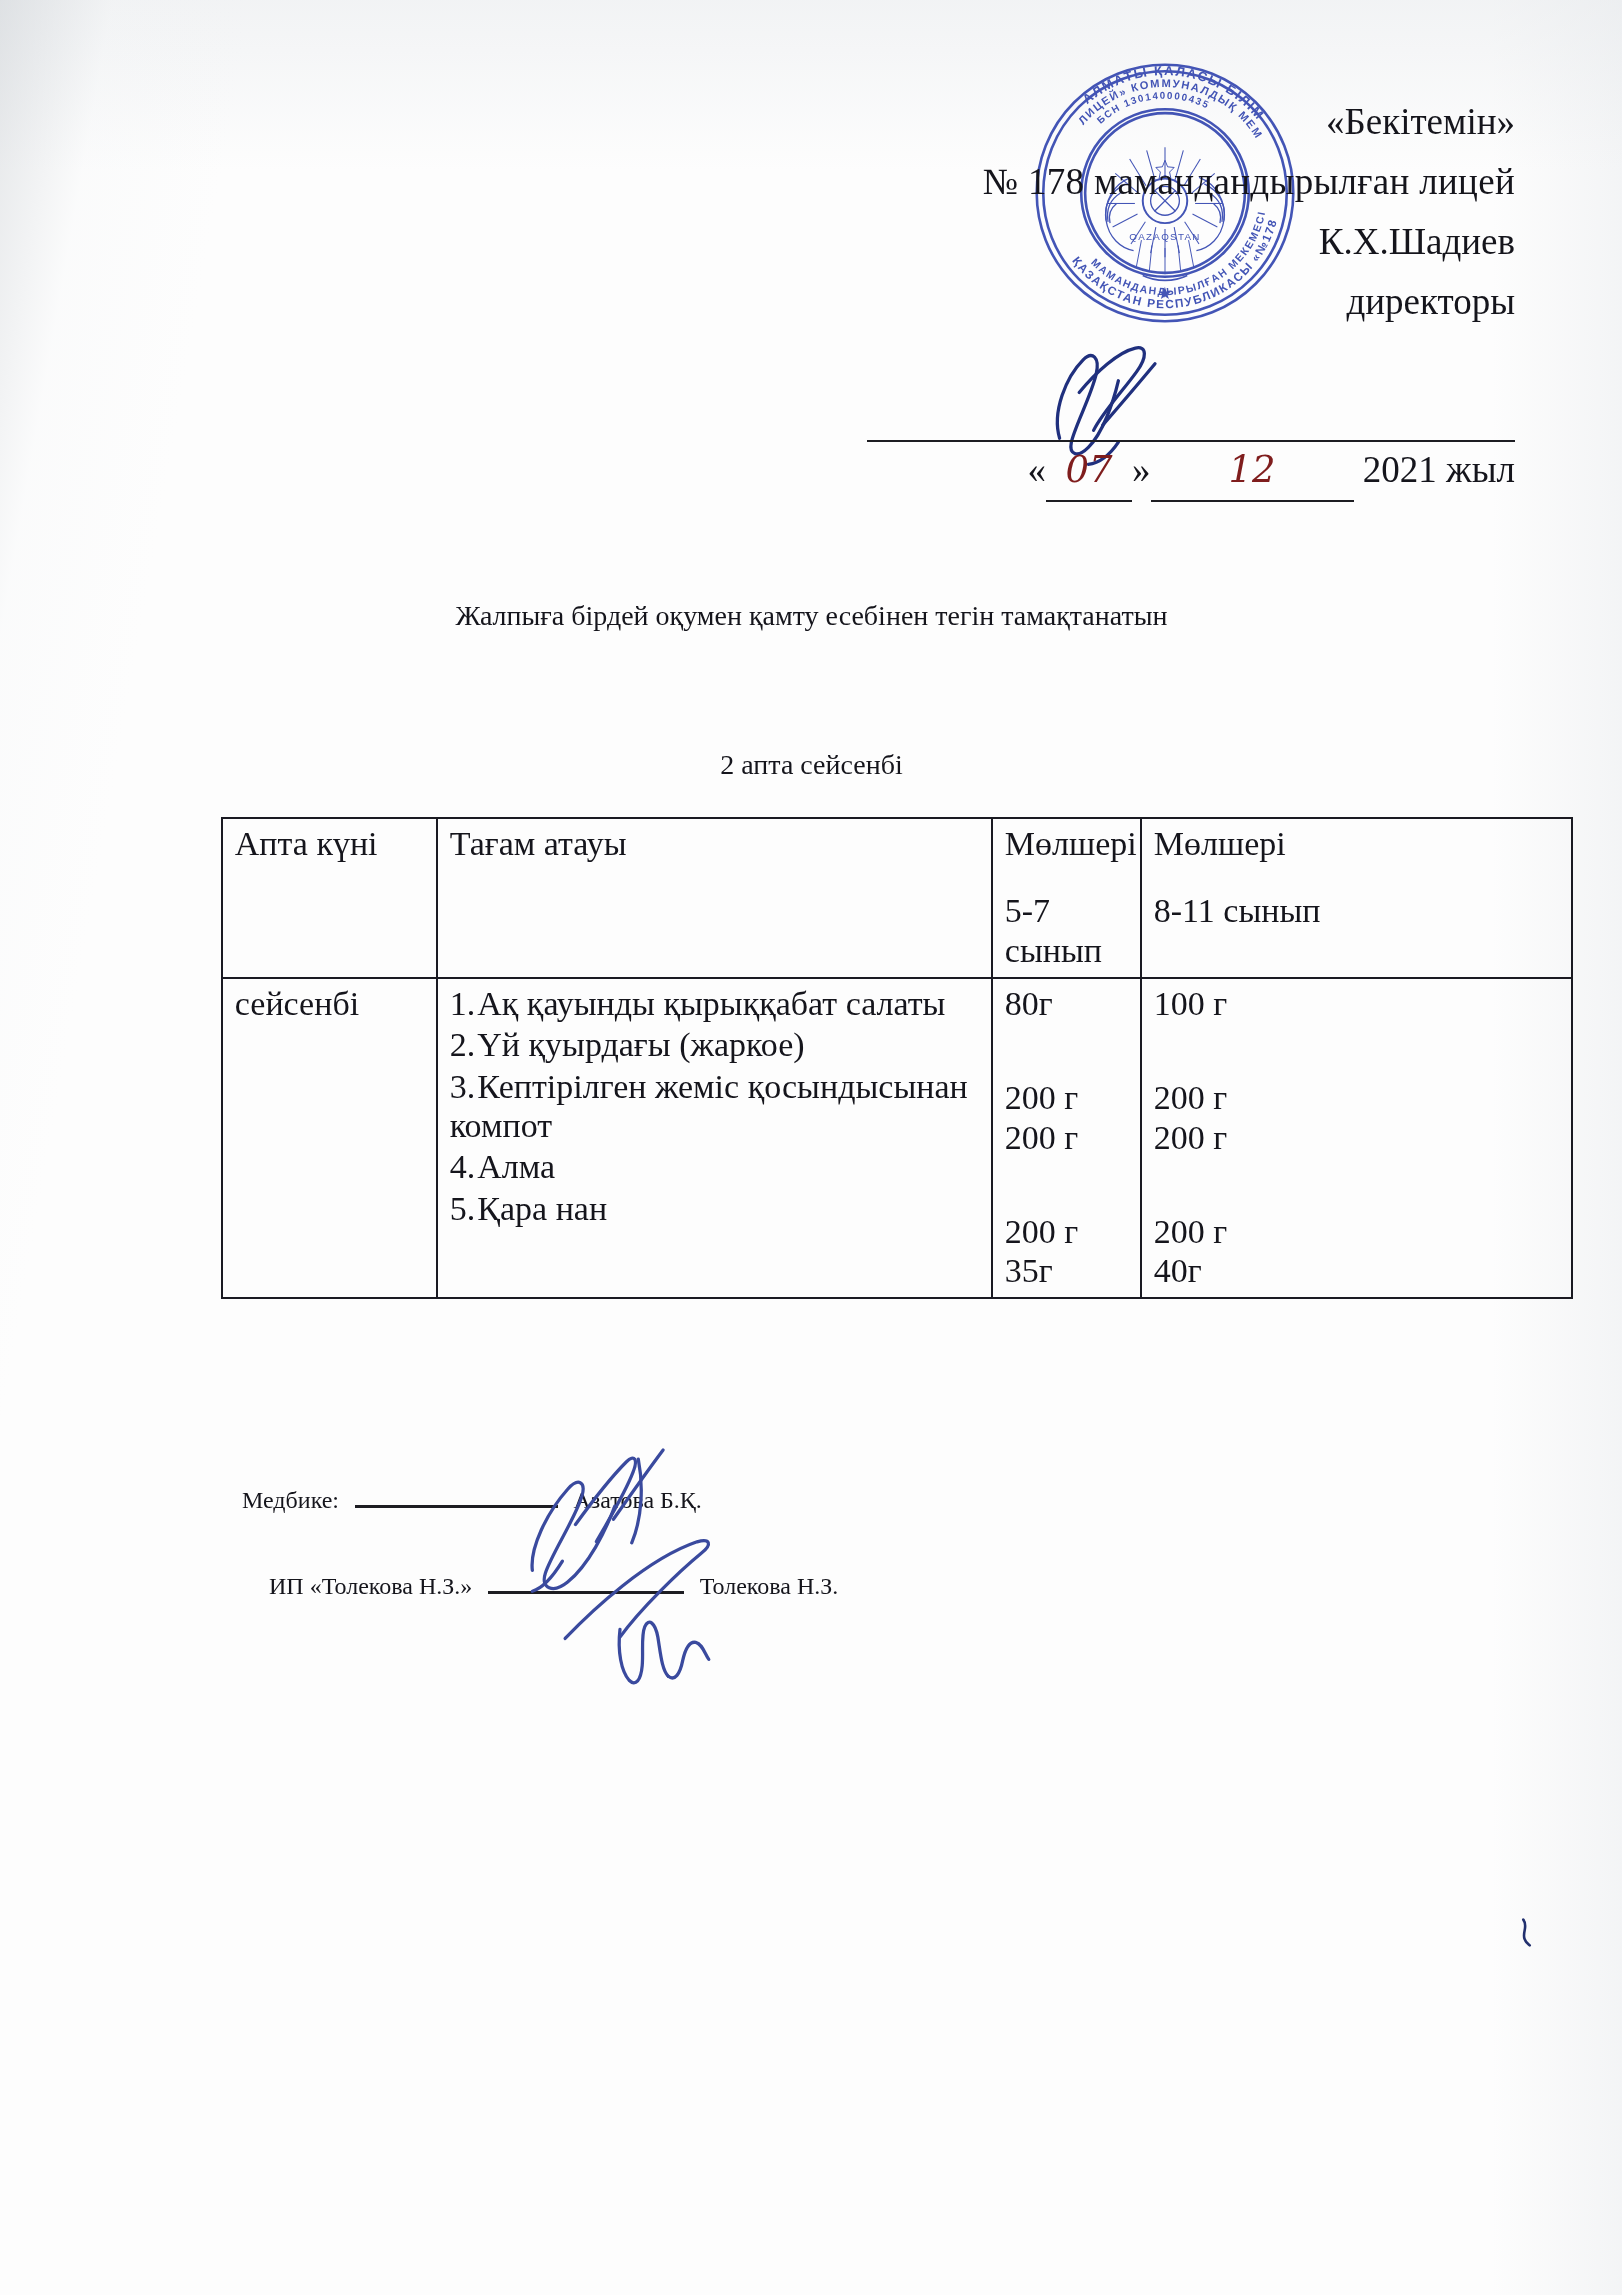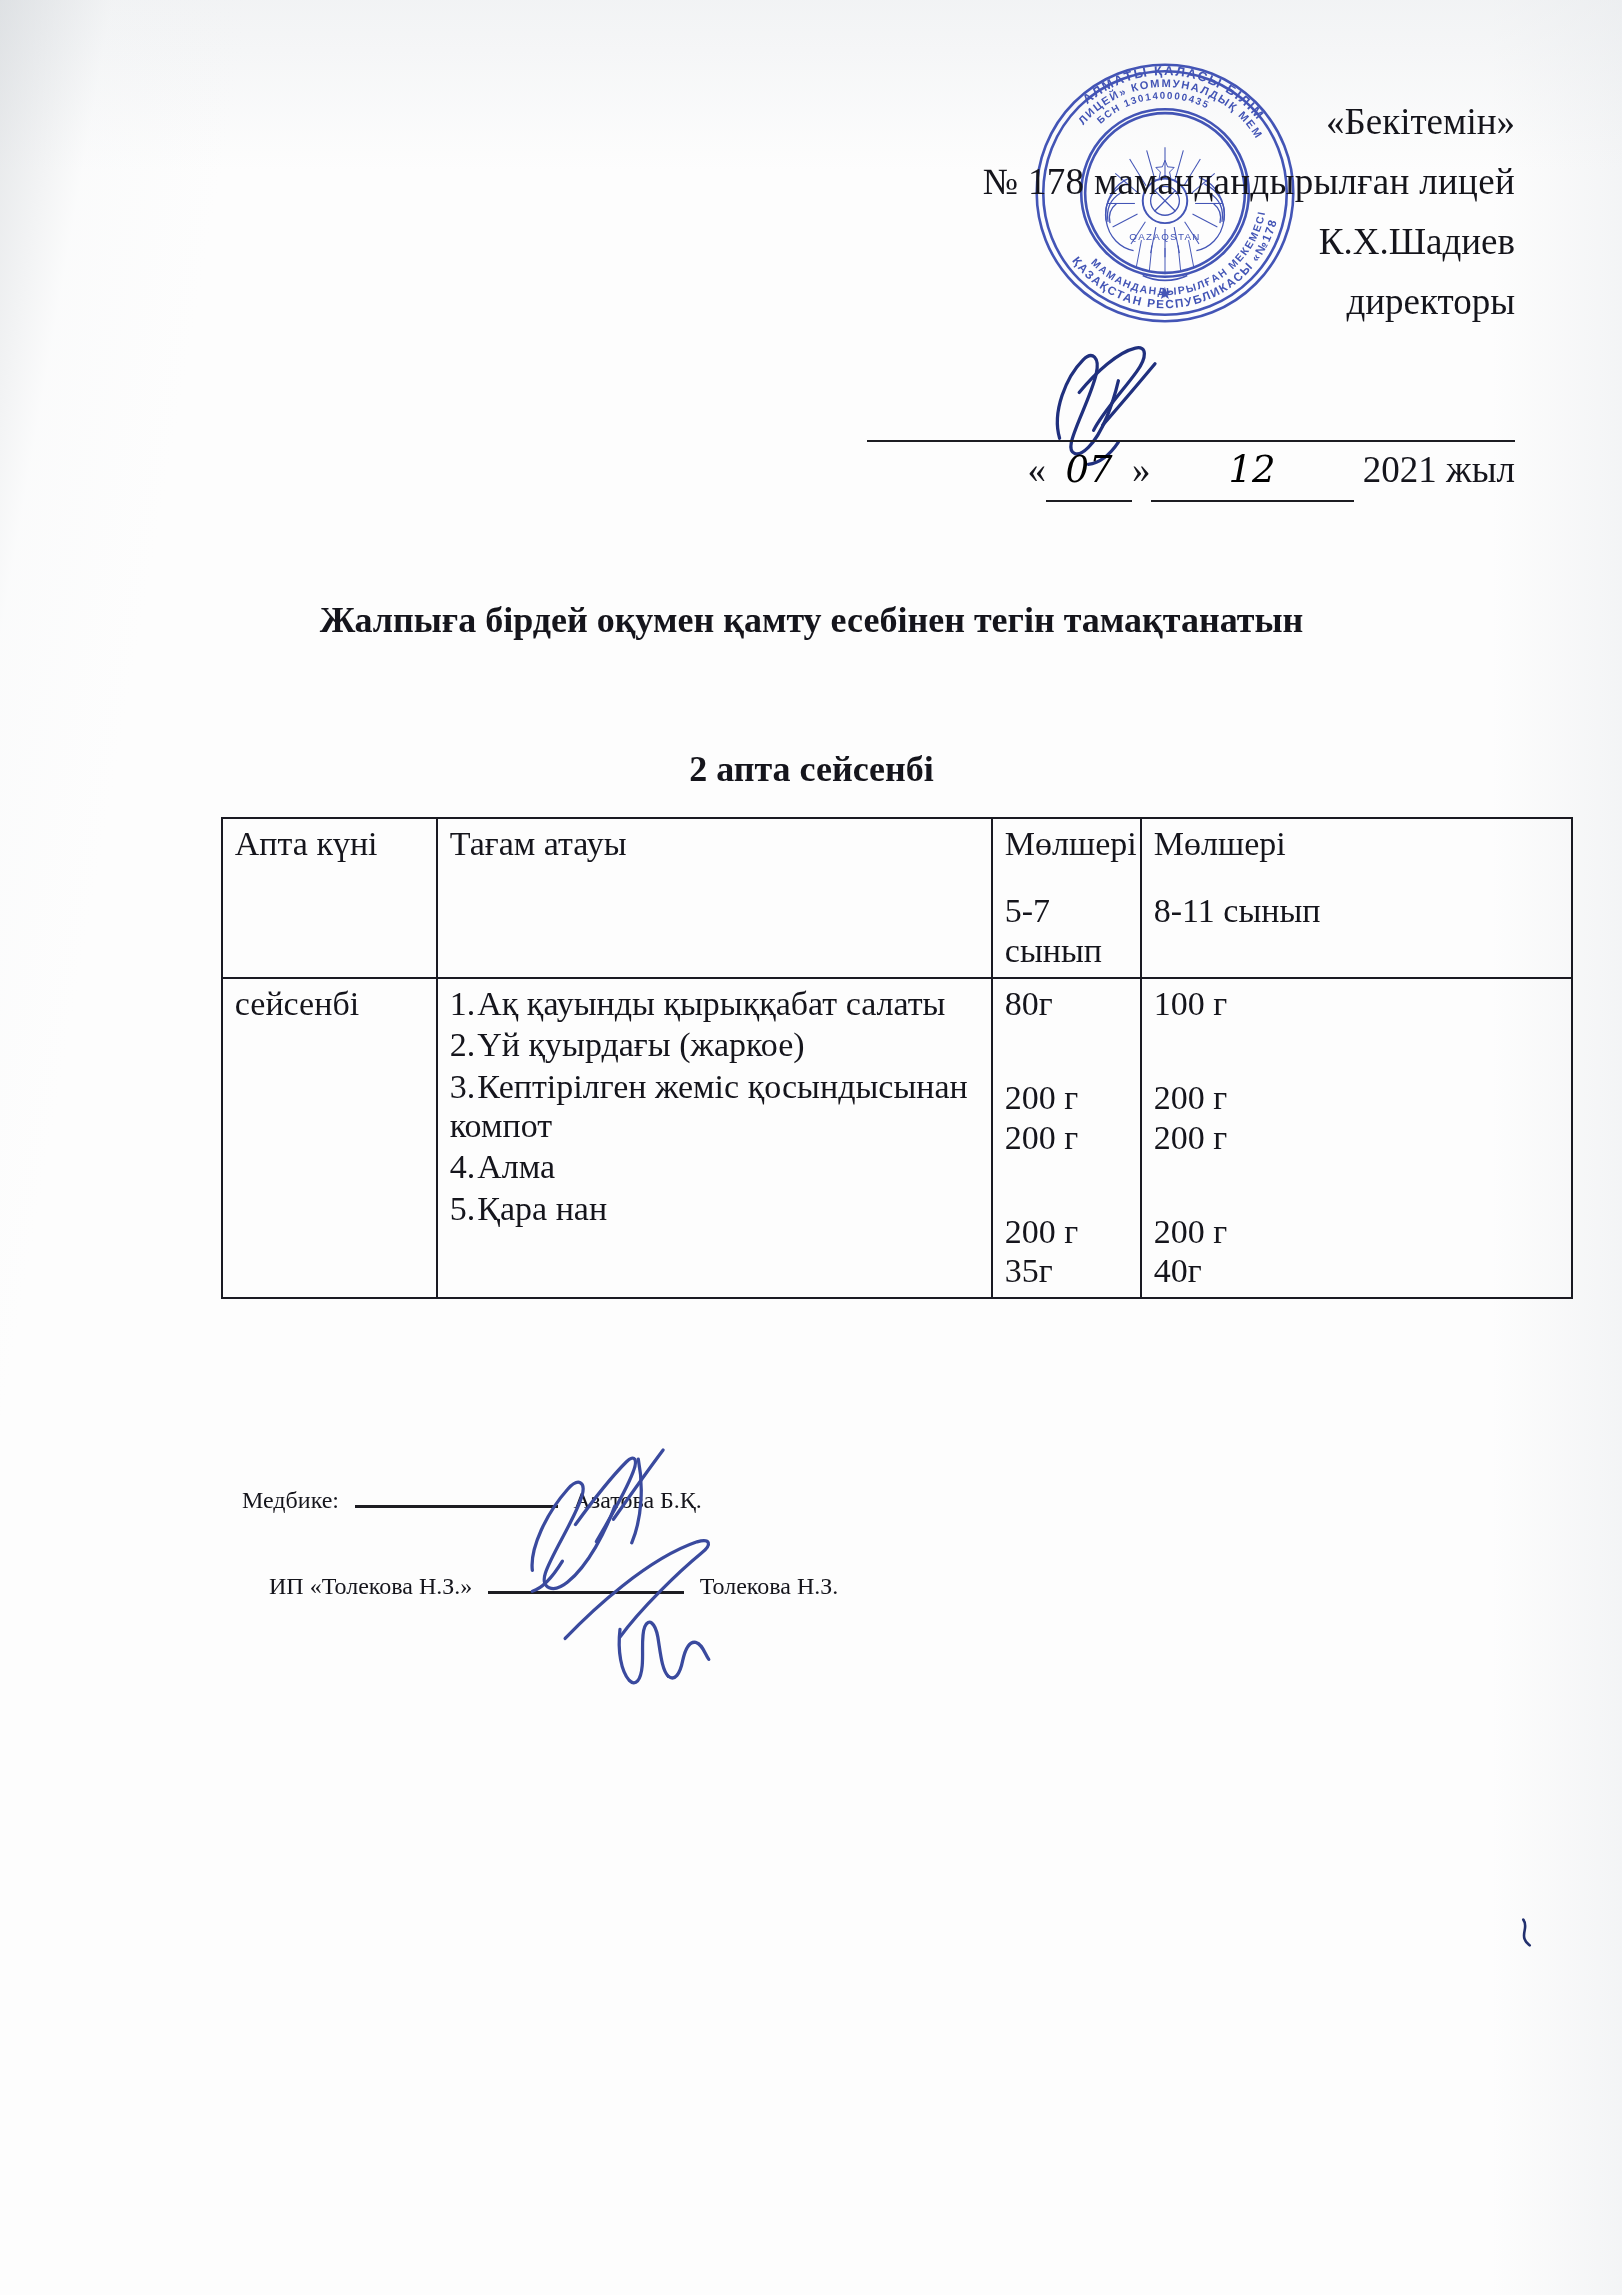--- a/index.html
+++ b/index.html
@@ -58,21 +58,21 @@
     width: 677px;
     text-align: right;
     font-size: 37px;
     line-height: 60px;
     z-index: 6;
     white-space: nowrap;
   }
   .hw {
     font-family: "DejaVu Serif", serif;
     font-style: italic;
-    color: #000000;
+    color: #7f1d1d;
     font-size: 37px;
     padding: 0 3.9px;
   }
   .dblank {
     display: inline-block;
     border-bottom: 2.6px solid #1d1d22;
     text-align: center;
     vertical-align: baseline;
   }
   .dblank.d1 { width: 86px; }
@@ -87,24 +87,23 @@
     height: 288px;
     z-index: 3;
     opacity: 0.92;
   }
 
   
   .doc-title {
     position: absolute;
     width: 100%;
     text-align: center;
-    font-size: 36px;
+    font-size: 28px;
     line-height: 1;
     white-space: nowrap;
-    font-weight: bold;
   }
   #title1 { top: 602px; }
   #title2 { top: 682px; }
   #title3 { top: 751px; }
 
   
   #menu-table {
     position: absolute;
     left: 221px;
     top: 817px;

